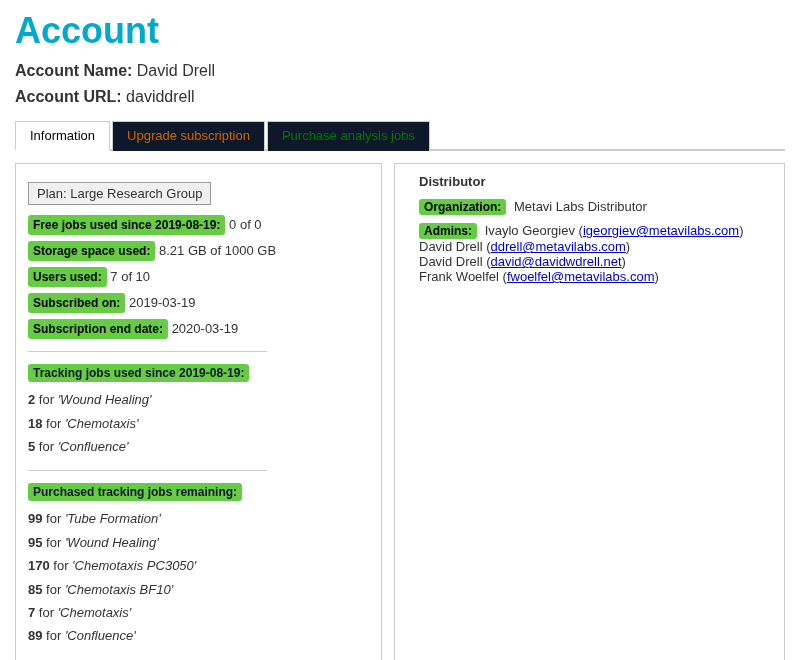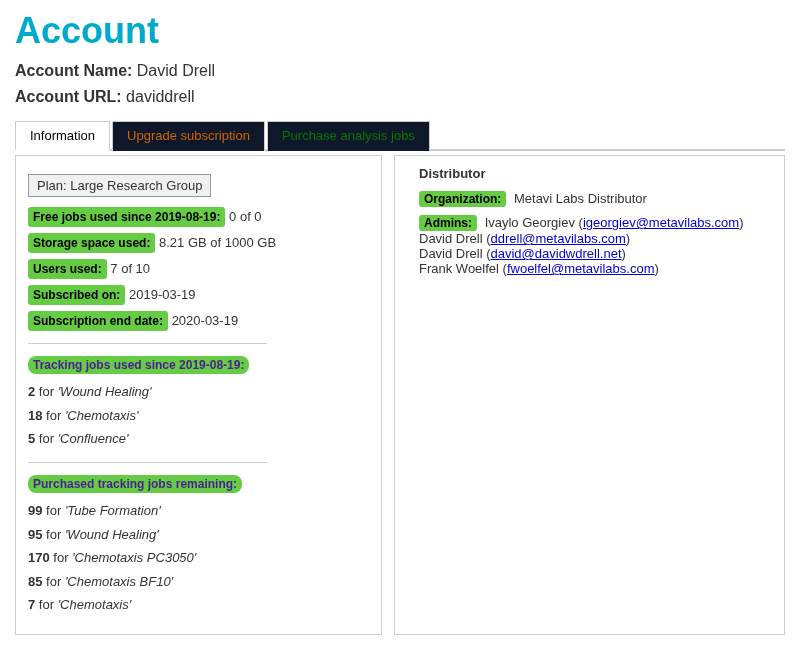--- a/index.html
+++ b/index.html
@@ -21,21 +21,21 @@
       font-size: 16px;
       margin-bottom: 10px;
       line-height: 1.6;
     }
     .account-meta span.label {
       font-weight: bold;
     }
     .tabs {
       display: flex;
       border-bottom: 2px solid #ccc;
-      margin-bottom: 4px;
+      margin-bottom: 12px;
     }
     .tab {
       padding: 6px 14px;
       cursor: pointer;
       font-size: 13px;
       border: 1px solid #ccc;
       border-bottom: none;
       background: #0f172a;
       margin-right: 2px;
       position: relative;
@@ -88,25 +88,25 @@
     }
     .divider {
       border: none;
       border-top: 1px solid #ccc;
       margin: 12px 0;
       width: 70%;
     }
     .section-label {
       display: inline-block;
       background: #66cc44;
-      color: #4c1d95;
+      color: #0f172a;
       font-weight: bold;
       font-size: 12px;
       padding: 2px 5px;
-      border-radius: 8px;
+      border-radius: 3px;
       margin-bottom: 6px;
     }
     .job-list {
       font-size: 13px;
       line-height: 1.8;
     }
     .job-list .num {
       font-weight: bold;
     }
     .job-list .italic {
@@ -198,20 +198,21 @@
     <hr class="divider">
 
     <div>
       <div class="section-label">Purchased tracking jobs remaining:</div>
       <div class="job-list" id="purchased-jobs-list">
           <div><span class="num">99</span> for <span class="italic">'Tube Formation'</span></div>
           <div><span class="num">95</span> for <span class="italic">'Wound Healing'</span></div>
           <div><span class="num">170</span> for <span class="italic">'Chemotaxis PC3050'</span></div>
           <div><span class="num">85</span> for <span class="italic">'Chemotaxis BF10'</span></div>
           <div><span class="num">7</span> for <span class="italic">'Chemotaxis'</span></div>
+          <div><span class="num">89</span> for <span class="italic">'Confluence'</span></div>
         </div>
     </div>
   </div>
 
   <div class="panel-right">
     <div class="panel-title">Distributor</div>
 
     <div class="org-row">
       <span class="badge">Organization:</span>
       <span>Metavi Labs Distributor</span>

